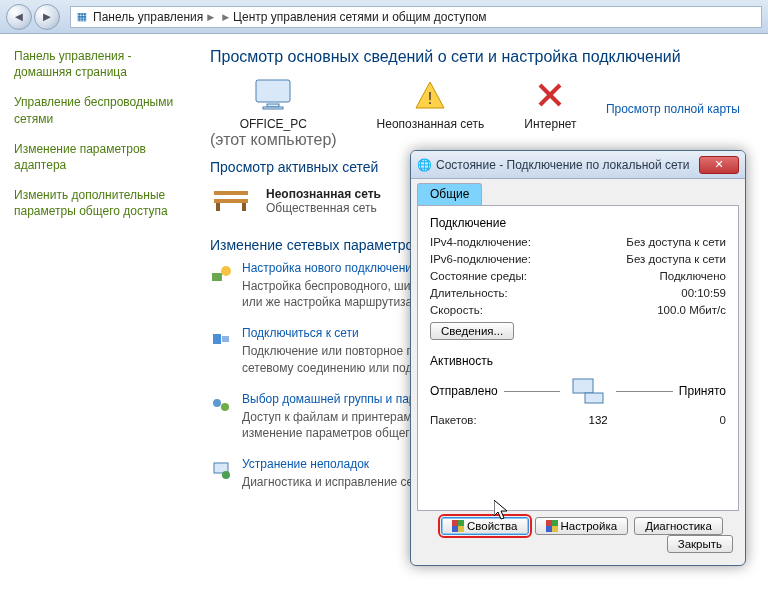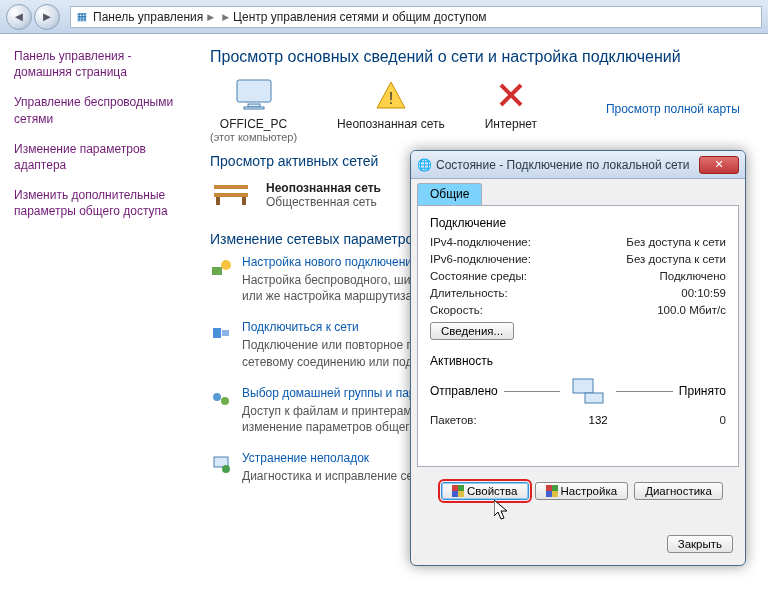--- a/index.html
+++ b/index.html
@@ -7,30 +7,30 @@
 
   
   .titlebar { height: 34px; background: linear-gradient(#dfe9f5, #c3d5eb); display: flex; align-items: center; padding: 0 6px; border-bottom: 1px solid #a0b0c0; }
   .navbtn { width: 26px; height: 26px; border-radius: 50%; background: radial-gradient(circle at 30% 30%, #fff, #d0dbe8 60%, #9fb4cc); margin-right: 2px; border: 1px solid #8fa4bc; display: flex; align-items: center; justify-content: center; color: #556; font-size: 13px; }
   .crumb-bar { flex: 1; height: 22px; background: #fff; border: 1px solid #a8b8cc; margin-left: 8px; display: flex; align-items: center; font-size: 12px; color: #222; padding: 0 4px; }
   .crumb-icon { width: 14px; height: 14px; margin-right: 4px; display: inline-flex; align-items: center; justify-content: center; font-size: 11px; color: #1a6fb3; }
   .crumb-sep { color: #777; margin: 0 4px; font-size: 9px; }
 
   .mainarea { display: flex; height: calc(100% - 34px); background: #fff; }
   .sidebar { width: 192px; padding: 14px 8px 8px 14px; font-size: 12px; }
-  .sidebar a { color: #701a75; text-decoration: none; display: block; margin-bottom: 14px; line-height: 1.35; }
+  .sidebar a { color: #4d7c0f; text-decoration: none; display: block; margin-bottom: 14px; line-height: 1.35; }
 
   .content { flex: 1; padding: 14px 18px; font-size: 12px; color: #222; }
   .content h1 { font-size: 16px; font-weight: 400; color: #003d7a; margin-bottom: 10px; }
   .maplink { position: absolute; right: 28px; top: 102px; color: #0a5ab0; font-size: 12px; text-decoration: none; }
 
   .netrow { display: flex; gap: 40px; align-items: flex-start; margin-bottom: 8px; }
   .neticon { text-align: center; font-size: 12px; }
   .neticon .ic { width: 44px; height: 38px; margin: 0 auto 3px; display: flex; align-items: center; justify-content: center; }
-  .neticon .sub { color: #666; font-size: 11px; }
+  .neticon .sub { color: #666; font-size: 16px; }
 
   .sechead { color: #003d7a; font-size: 14px; margin: 10px 0 8px; font-weight: 400; }
 
   .bench { display: flex; align-items: center; gap: 14px; margin-bottom: 18px; }
   .bench .ic { width: 42px; height: 36px; }
   .bench .t1 { font-weight: bold; }
   .bench .t2 { color: #555; }
 
   .param { display: flex; gap: 10px; margin-bottom: 16px; align-items: flex-start; }
   .param .pic { width: 22px; height: 22px; flex-shrink: 0; margin-top: 2px; }
@@ -38,21 +38,21 @@
   .param .desc { color: #555; margin-top: 3px; line-height: 1.35; }
 
   
   .dialog { position: absolute; left: 410px; top: 150px; width: 336px; height: 416px; background: #f0f0f0; border: 1px solid #4a6a8a; border-radius: 6px; box-shadow: 0 0 14px rgba(0,0,0,0.4); overflow: hidden; }
   .dlg-title { height: 28px; background: linear-gradient(#e8eff8, #c8d8ec); border-bottom: 1px solid #a0b0c4; display: flex; align-items: center; padding: 0 6px; font-size: 12px; color: #2a3a4a; }
   .dlg-title .ic { width: 14px; margin-right: 5px; color: #3a7fc4; }
   .dlg-close { margin-left: auto; width: 40px; height: 18px; background: linear-gradient(#e07070, #c03838); border: 1px solid #a02020; border-radius: 3px; display: flex; align-items: center; justify-content: center; color: #fff; font-size: 11px; }
 
   .tabstrip { height: 26px; display: flex; padding: 4px 6px 0; background: #f0f0f0; }
   .tab { background: #7dd3fc; border: 1px solid #aab; border-bottom: none; padding: 3px 12px; font-size: 12px; border-radius: 3px 3px 0 0; }
-  .tabpanel { background: #fff; border: 1px solid #aab; margin: 0 6px 15px; padding: 10px 12px; height: 262px; font-size: 12px; }
+  .tabpanel { background: #fff; border: 1px solid #aab; margin: 0 6px 6px; padding: 10px 12px; height: 306px; font-size: 12px; }
 
   .grouphead { margin-bottom: 6px; }
   .row { display: flex; justify-content: space-between; margin-bottom: 5px; font-size: 11.5px; }
   .row .k { color: #222; }
   .row .v { color: #222; }
 
   .btn { background: linear-gradient(#fdfdfd, #e4e4e4); border: 1px solid #8a8a8a; border-radius: 3px; font-size: 11.5px; padding: 2px 10px; }
   .btn.focus { border: 1px solid #3a8fd8; box-shadow: inset 0 0 0 1px #8ecaf5; }
   .red-outline { outline: 2px solid #e02020; outline-offset: 1px; }
 

